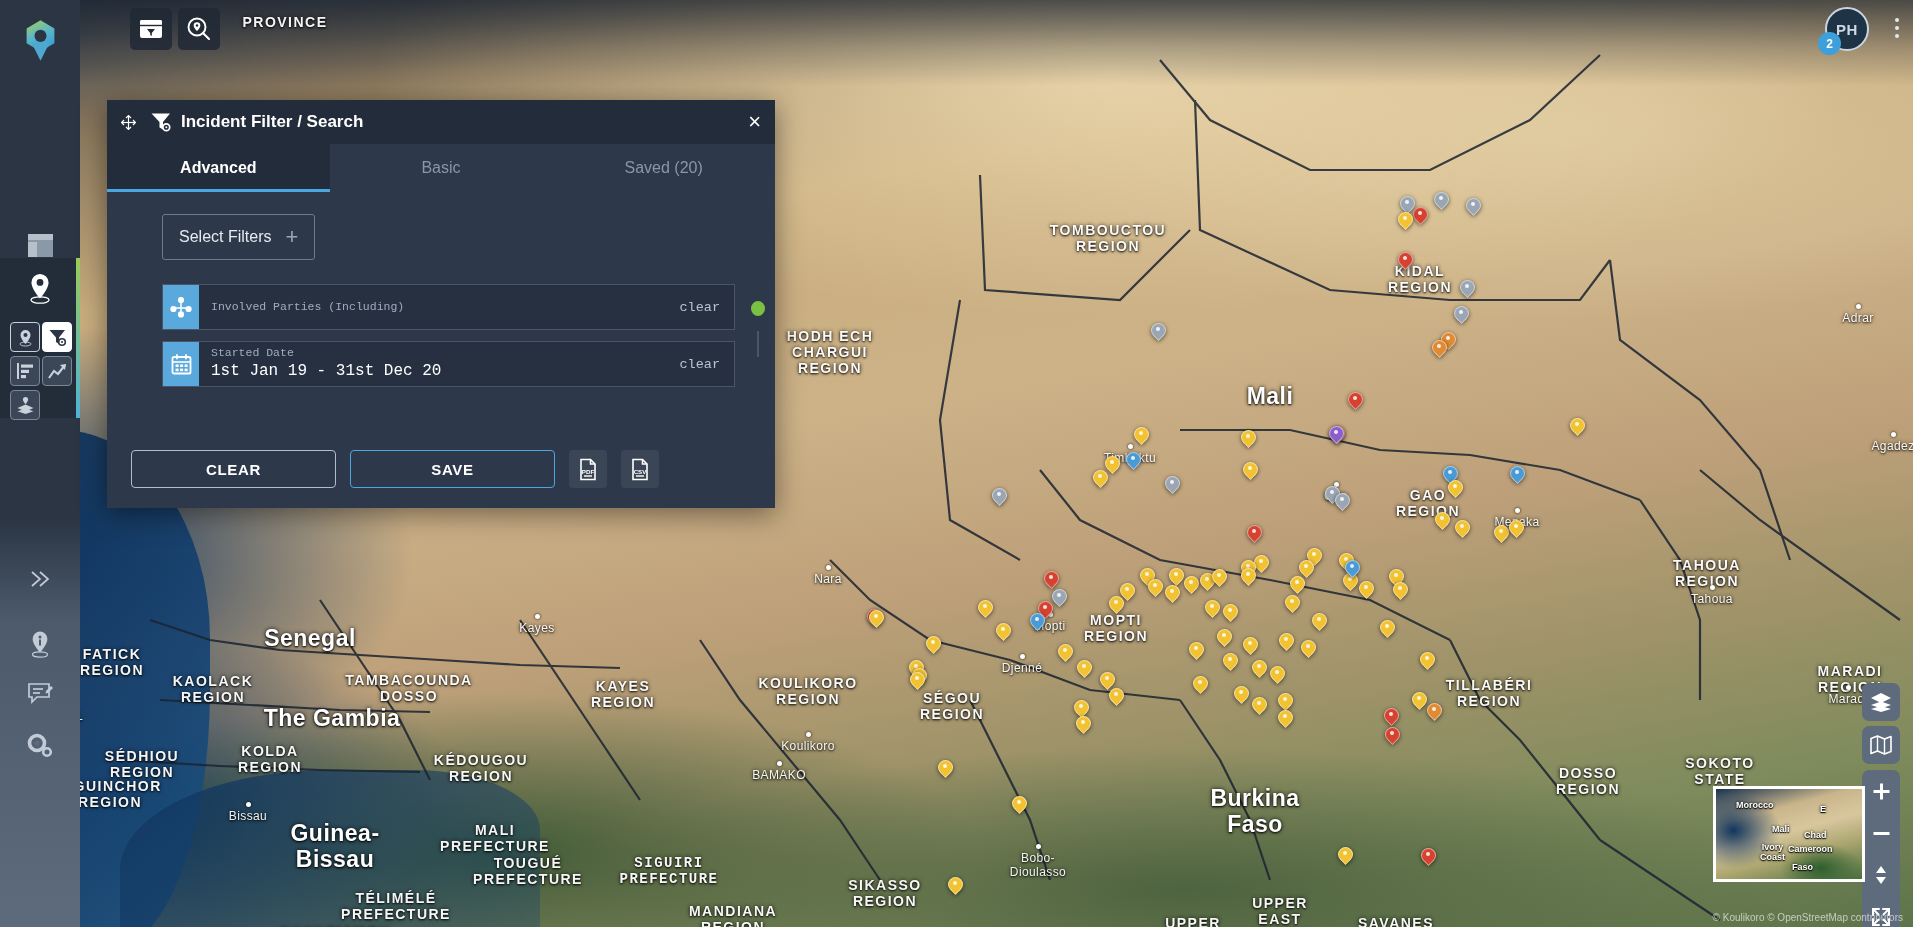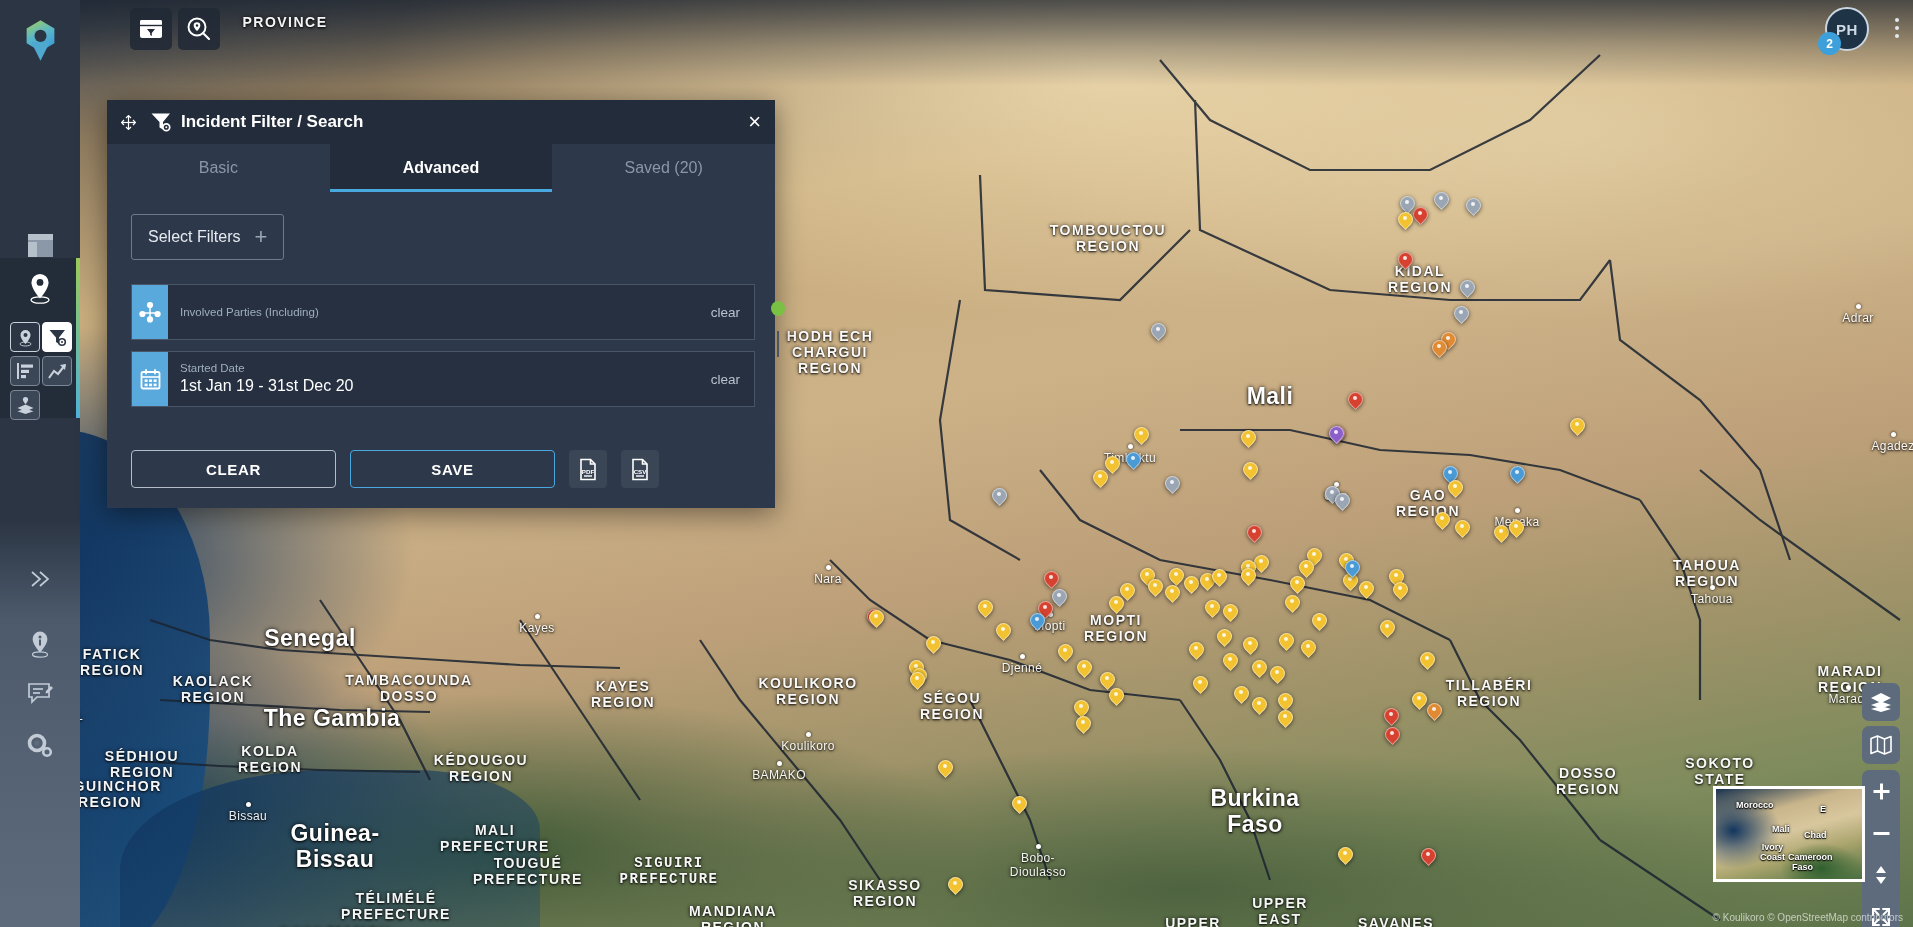--- a/index.html
+++ b/index.html
@@ -155,34 +155,34 @@
   .tab {
     flex: 1; display: flex; align-items: center; justify-content: center;
     color: #8b97a6; font-size: 16px; cursor: pointer; position: relative;
   }
   .tab.active { background: #232c3a; color: #fff; font-weight: 700; }
   .tab.active::after {
     content: ""; position: absolute; left: 0; right: 0; bottom: 0;
     height: 3px; background: #4aa8e0;
   }
 
-  .panel-body { padding: 22px 20px 6px 24px; min-height: 240px; }
+  .panel-body { padding: 22px 40px 6px 24px; min-height: 240px; margin-left: 31px; }
 
   .select-filters {
     display: inline-flex; align-items: center; gap: 14px;
     border: 1px solid #6f7b8b; border-radius: 3px;
     padding: 11px 16px; color: #e6ebf1; font-size: 16px; cursor: pointer;
     margin-bottom: 24px;
   }
   .select-filters .plus { color: #9aa6b4; font-size: 22px; line-height: 1; font-weight: 300; }
 
   .filter-row {
     display: flex; align-items: stretch; position: relative;
     background: #263041; border: 1px solid #4a5668;
-    margin-bottom: 11px; height: 56px;
+    margin-bottom: 11px; height: 46px; font-family: Liberation Mono, monospace;
   }
   .filter-icon {
     width: 36px; background: #5aa9dd; display: flex;
     align-items: center; justify-content: center; flex: 0 0 36px;
   }
   .filter-text { flex: 1; padding: 4px 12px; display: flex; flex-direction: column; justify-content: center; }
   .filter-label { color: #9fadbd; font-size: 11.5px; line-height: 1.3; }
   .filter-value { color: #fff; font-size: 16px; line-height: 1.3; }
   .filter-clear {
     display: flex; align-items: center; padding-right: 14px;
@@ -649,22 +649,22 @@
           <path d="M1.5,1.5 L20,1.5 L13,10 L13,17.5 L9.5,15.4 L9.5,10 Z" fill="#fff"></path>
           <circle cx="16.3" cy="15.3" r="3.4" fill="none" stroke="#fff" stroke-width="1.7"></circle>
           <circle cx="16.3" cy="15.3" r="1" fill="#fff"></circle>
         </svg>
       </span>
       <span class="panel-title">Incident Filter / Search</span>
       <span class="panel-close">×</span>
     </div>
 
     <div class="tabs">
+      <div class="tab active">Advanced</div>
       <div class="tab">Basic</div>
-      <div class="tab active">Advanced</div>
       <div class="tab">Saved (20)</div>
     </div>
 
     <div class="panel-body">
       <div class="select-filters">
         <span>Select Filters</span>
         <span class="plus">+</span>
       </div>
 
       <div class="filter-row">
@@ -791,19 +791,19 @@
       </svg>
     </div>
   </div>
 
   <div class="minimap">
     <div class="mm-label" style="left:20px; top:12px;">Morocco</div>
     <div class="mm-label" style="left:56px; top:36px;">Mali</div>
     <div class="mm-label" style="left:88px; top:42px;">Chad</div>
     <div class="mm-label" style="left:44px; top:54px;">Ivory
 Coast</div>
-    <div class="mm-label" style="left:72px; top:64px;text-align:center;">Cameroon</div>
+    <div class="mm-label" style="left:72px; top:56px;text-align:center;">Cameroon</div>
     <div class="mm-label" style="left:76px; top:74px;">Faso</div>
     <div class="mm-label" style="left:104px; top:16px;">E</div>
   </div>
   <div class="attrib">© Koulikoro © OpenStreetMap contributors</div>
 
 </div>
 
 </body></html>

